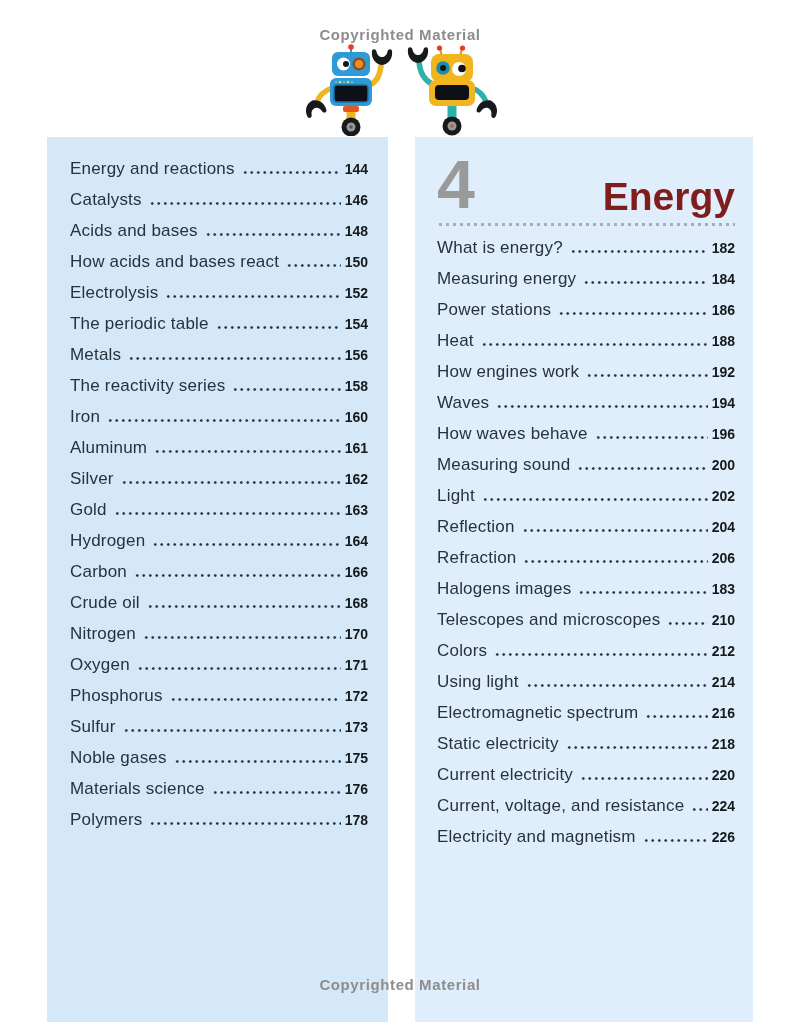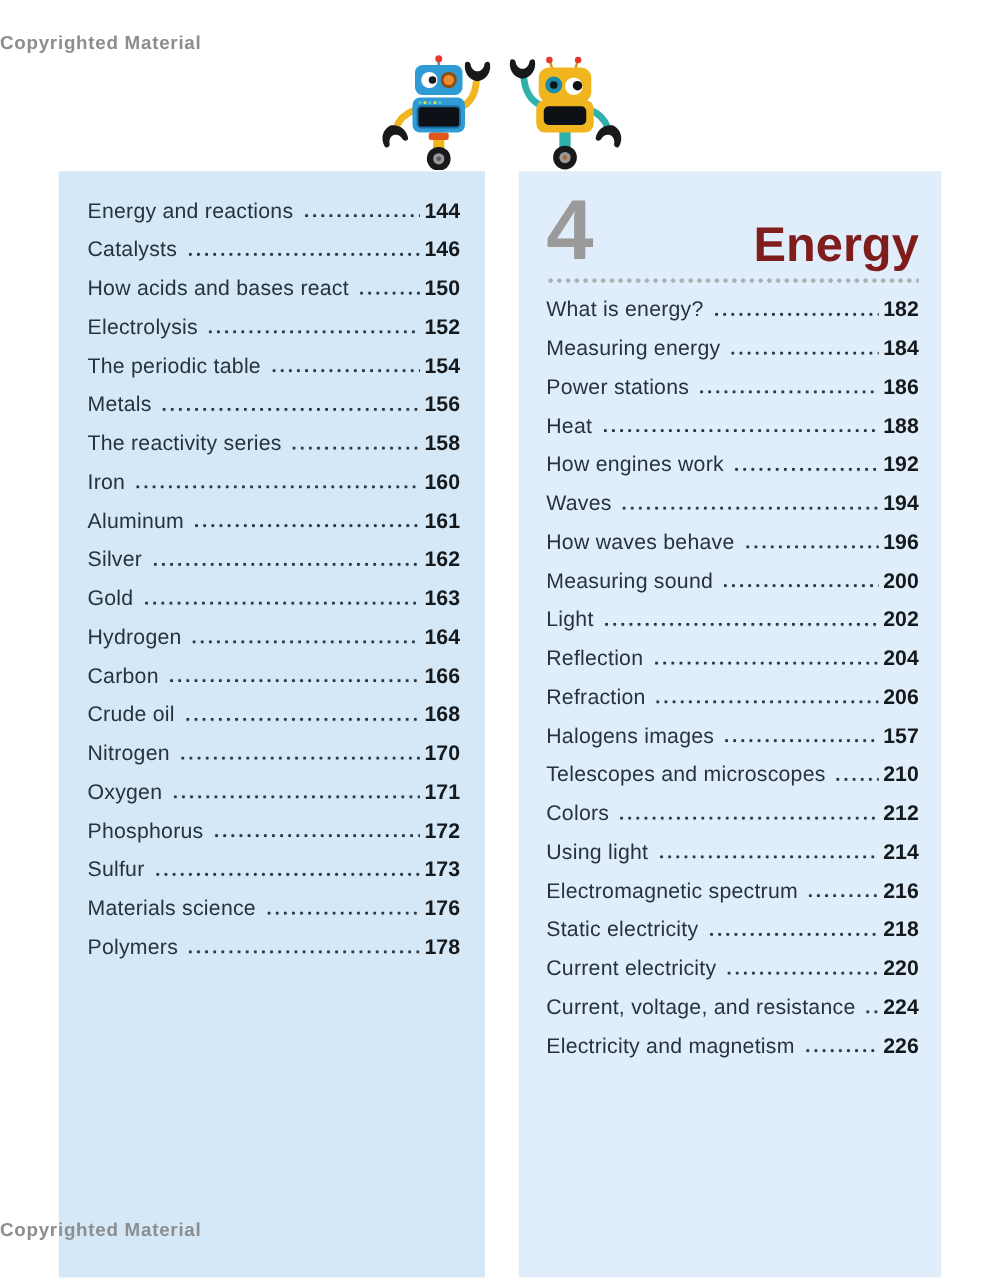--- a/index.html
+++ b/index.html
@@ -2,21 +2,21 @@
 <html><head>
 <meta charset="utf-8">
 <style>
   html,body{margin:0;padding:0;}
   body{
     width:800px;height:1022px;background:#ffffff;
     font-family:"Liberation Sans",sans-serif;
     position:relative;overflow:hidden;
   }
   .copyright{
-    position:absolute;left:0;width:100%;text-align:left;
+    position:absolute;left:0;width:100%;text-align:center;
     color:#8d8d8d;font-weight:bold;font-size:15px;letter-spacing:.6px;
   }
   .copyright.top{top:26px;}
   .copyright.bottom{top:976px;}
   .robots{
     position:absolute;top:44px;left:0;width:100%;height:92px;
     display:flex;justify-content:center;align-items:flex-end;gap:8px;
   }
   .panels{
     position:absolute;top:137px;left:47px;width:706px;height:825px;
@@ -37,21 +37,21 @@
   }
   .toc-title{
     font-size:17px;color:#26333d;letter-spacing:.2px;white-space:nowrap;
   }
   .toc-dots{
     flex:1;height:5px;align-self:flex-end;margin:0 4px 9px 7px;
     background-image:radial-gradient(circle,#2a3740 1.1px,transparent 1.5px);
     background-size:6.5px 5px;background-repeat:repeat-x;background-position:left bottom;
   }
   .toc-page{
-    font-size:17px;font-weight:bold;color:#15191c;white-space:nowrap;
+    font-size:14px;font-weight:bold;color:#15191c;white-space:nowrap;
   }
   .chapter-header{
     display:flex;justify-content:space-between;align-items:flex-end;height:64px;
   }
   .chapter-num{
     font-size:68px;font-weight:bold;color:#9a9a9a;line-height:.82;letter-spacing:-2px;
   }
   .chapter-title{
     font-size:39px;font-weight:bold;color:#7f1d1d;line-height:.85;
   }
@@ -130,20 +130,25 @@
     <span class="toc-title">Energy and reactions</span>
     <span class="toc-dots"></span>
     <span class="toc-page">144</span>
   </li>
           <li class="toc-row">
     <span class="toc-title">Catalysts</span>
     <span class="toc-dots"></span>
     <span class="toc-page">146</span>
   </li>
           <li class="toc-row">
+    <span class="toc-title">Acids and bases</span>
+    <span class="toc-dots"></span>
+    <span class="toc-page">148</span>
+  </li>
+          <li class="toc-row">
     <span class="toc-title">How acids and bases react</span>
     <span class="toc-dots"></span>
     <span class="toc-page">150</span>
   </li>
           <li class="toc-row">
     <span class="toc-title">Electrolysis</span>
     <span class="toc-dots"></span>
     <span class="toc-page">152</span>
   </li>
           <li class="toc-row">
@@ -208,20 +213,25 @@
   </li>
           <li class="toc-row">
     <span class="toc-title">Phosphorus</span>
     <span class="toc-dots"></span>
     <span class="toc-page">172</span>
   </li>
           <li class="toc-row">
     <span class="toc-title">Sulfur</span>
     <span class="toc-dots"></span>
     <span class="toc-page">173</span>
+  </li>
+          <li class="toc-row">
+    <span class="toc-title">Noble gases</span>
+    <span class="toc-dots"></span>
+    <span class="toc-page">175</span>
   </li>
           <li class="toc-row">
     <span class="toc-title">Materials science</span>
     <span class="toc-dots"></span>
     <span class="toc-page">176</span>
   </li>
           <li class="toc-row">
     <span class="toc-title">Polymers</span>
     <span class="toc-dots"></span>
     <span class="toc-page">178</span>
@@ -287,21 +297,21 @@
     <span class="toc-page">204</span>
   </li>
           <li class="toc-row">
     <span class="toc-title">Refraction</span>
     <span class="toc-dots"></span>
     <span class="toc-page">206</span>
   </li>
           <li class="toc-row">
     <span class="toc-title">Halogens images</span>
     <span class="toc-dots"></span>
-    <span class="toc-page">157</span>
+    <span class="toc-page">183</span>
   </li>
           <li class="toc-row">
     <span class="toc-title">Telescopes and microscopes</span>
     <span class="toc-dots"></span>
     <span class="toc-page">210</span>
   </li>
           <li class="toc-row">
     <span class="toc-title">Colors</span>
     <span class="toc-dots"></span>
     <span class="toc-page">212</span>

